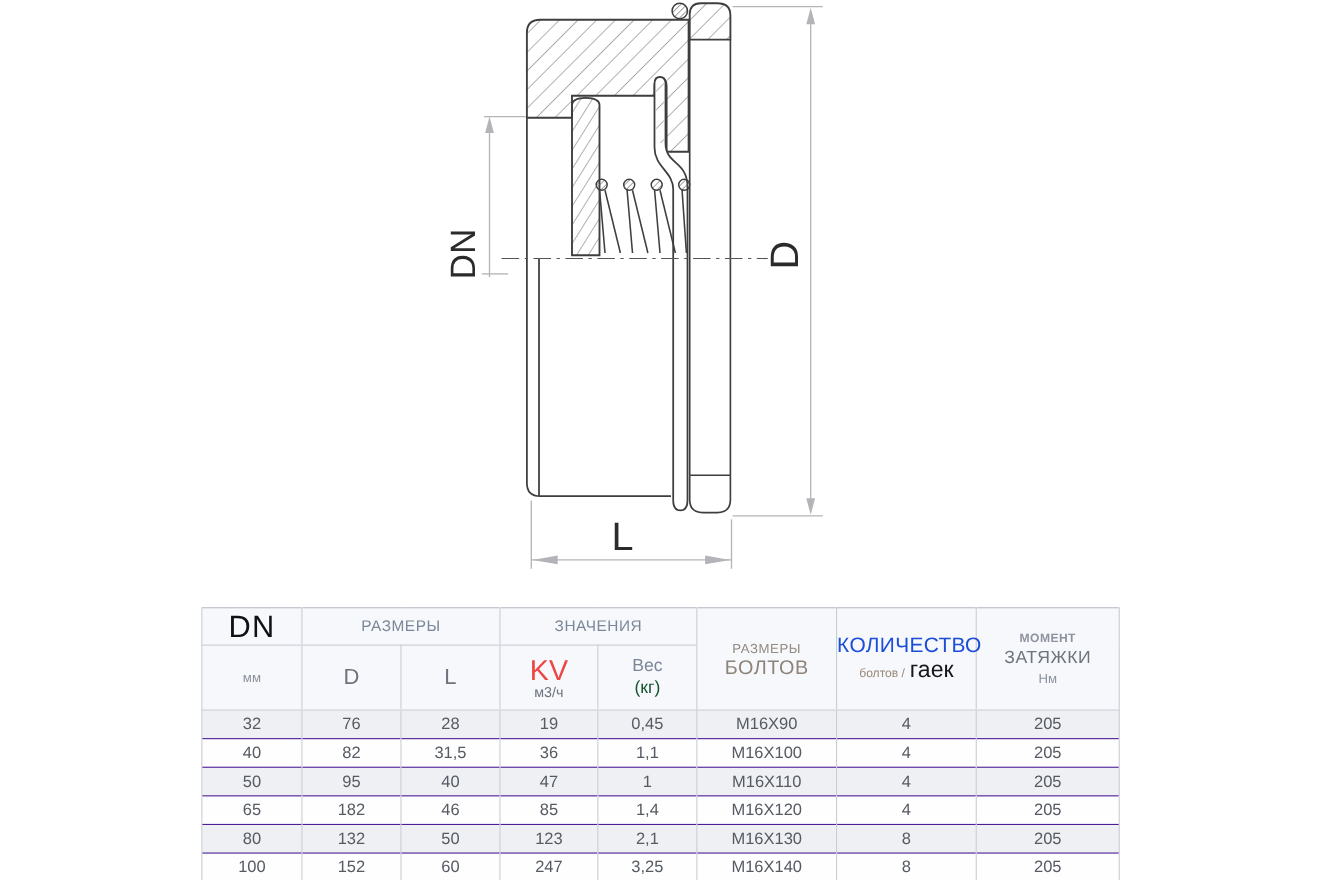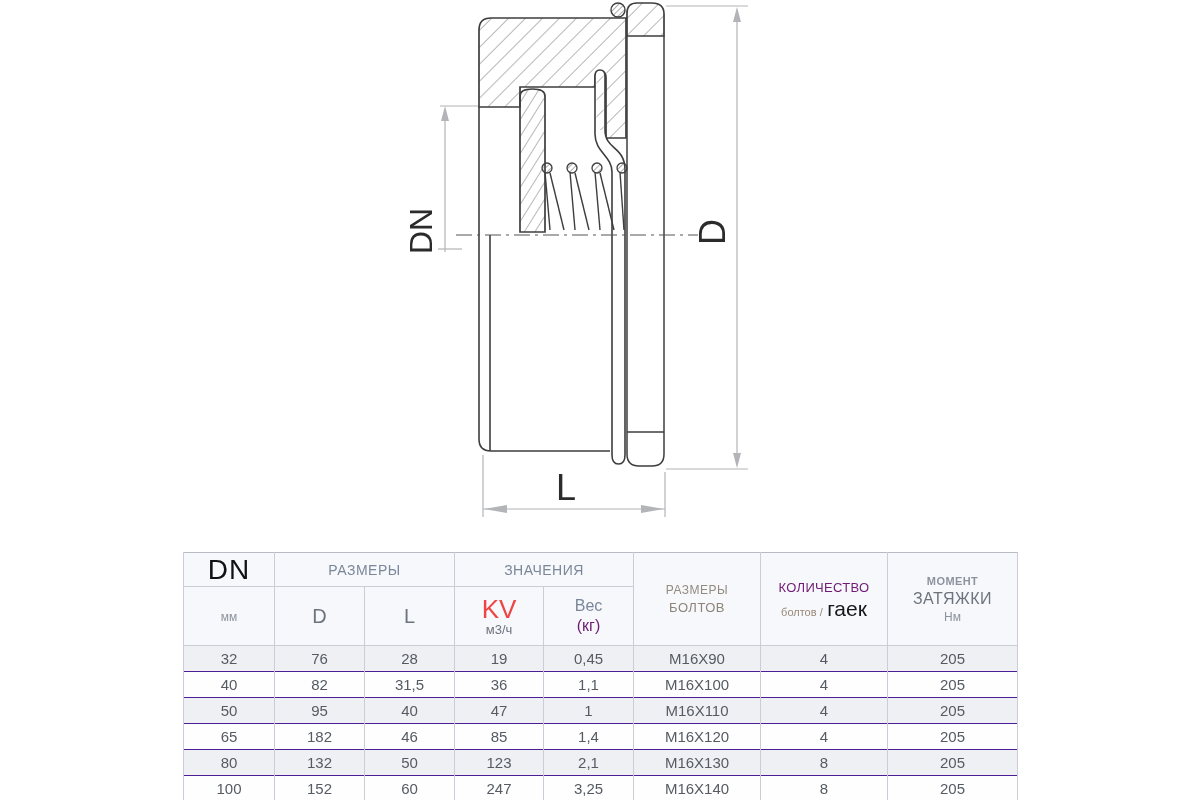--- a/index.html
+++ b/index.html
@@ -23,24 +23,24 @@
   .spec-table tbody tr:nth-child(odd) td{background:#eff0f3;}
   .spec-table tbody tr + tr td{border-top:1px solid #4c1d95;}
 
   .t-dn{font-size:28px;color:#0f1114;font-weight:500;letter-spacing:1px;}
   .t-grp{font-size:14px;color:#7b8799;letter-spacing:.5px;}
   .t-mm{font-size:12px;color:#8d939e;}
   .t-dl{font-size:20px;color:#6e747e;}
   .kv-big{font-size:26px;color:#ef4444;font-weight:400;line-height:26px;}
   .kv-unit{font-size:13px;color:#6e747e;line-height:15px;text-align:center;}
   .w-top{font-size:16px;color:#7b8799;line-height:20px;}
-  .w-unit{font-size:16px;color:#701a75;line-height:20px;}
+  .w-unit{font-size:16px;color:#14532d;line-height:20px;}
   .bolt1{font-size:12px;color:#938a80;letter-spacing:.5px;line-height:16px;}
-  .bolt2{font-size:13px;color:#8d8378;letter-spacing:.5px;line-height:19px;}
-  .q1{font-size:13px;color:#701a75;letter-spacing:.3px;line-height:19px;}
+  .bolt2{font-size:18px;color:#8d8378;letter-spacing:.5px;line-height:19px;}
+  .q1{font-size:19px;color:#1d4ed8;letter-spacing:.3px;line-height:19px;}
   .q-small{font-size:11px;color:#9a8878;}
   .q-big{font-size:21px;color:#15171a;font-weight:500;}
   .m1{font-size:11px;color:#8d939e;letter-spacing:.4px;line-height:15px;font-weight:bold;}
   .m2{font-size:16px;color:#6e747e;letter-spacing:.5px;line-height:20px;}
   .m3{font-size:12px;color:#8d939e;line-height:16px;}
   td.link{color:#4a6fa5;}
 </style>
 </head>
 <body>
 

